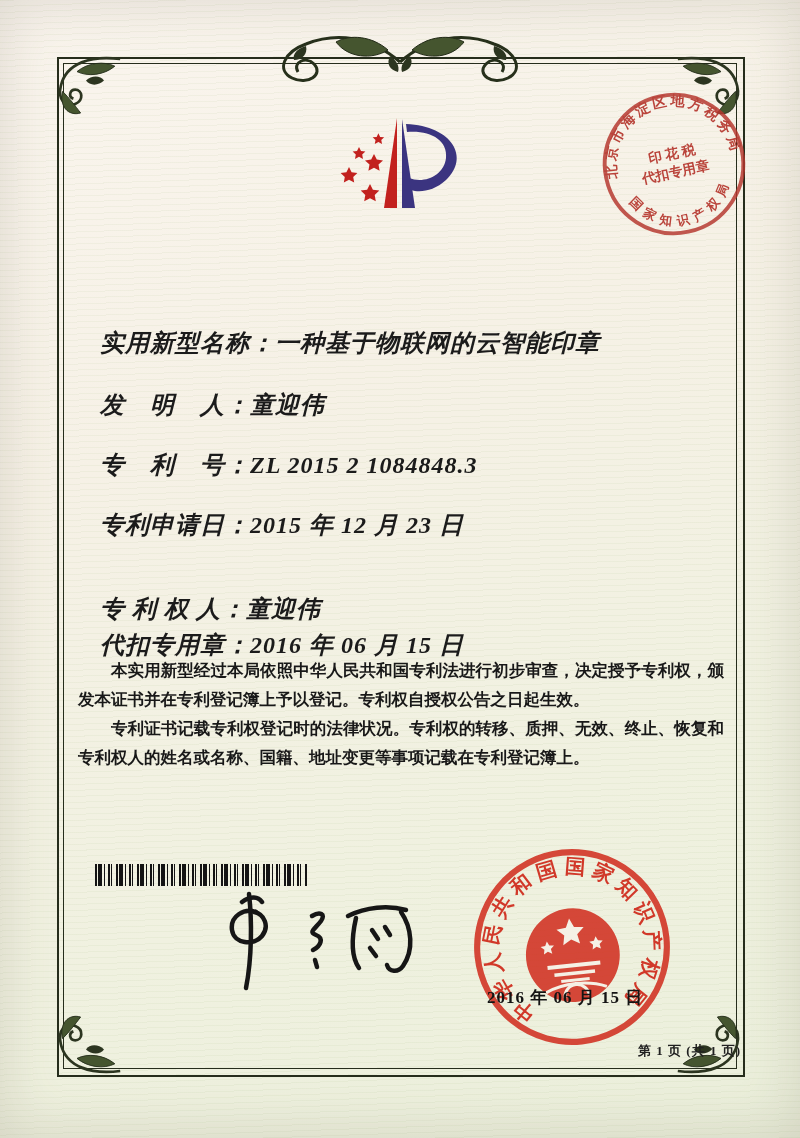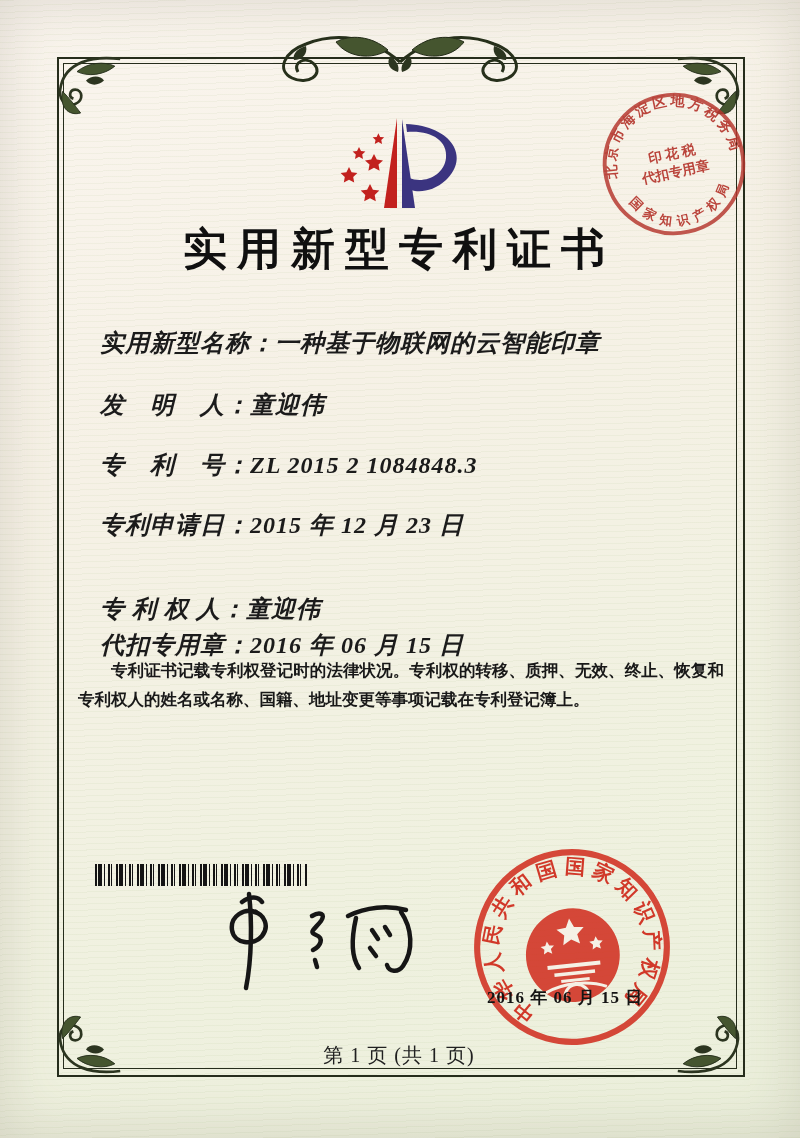--- a/index.html
+++ b/index.html
@@ -72,22 +72,22 @@
   .signature{position:absolute;left:212px;top:886px;width:215px;height:112px;}
   .main-seal{
     position:absolute;left:470px;top:845px;width:204px;height:204px;
     transform:rotate(-6deg);opacity:0.95;
   }
   .seal-date{
     position:absolute;left:487px;top:986px;width:190px;
     font-size:17px;font-weight:700;color:#141414;letter-spacing:1px;z-index:5;
   }
   .page-footer{
-    position:absolute;left:57px;top:1042px;width:684px;text-align:center;
-    font-size:20px;color:#202020;font-weight:400;letter-spacing:1px;
+    position:absolute;left:57px;top:1042px;width:684px;text-align:right;
+    font-size:13px;color:#202020;font-weight:700;letter-spacing:1px;
   }
 </style>
 </head>
 <body>
 
 <div class="page">
 
   <div class="frame-outer"></div>
   <div class="frame-inner"></div>
 
@@ -157,32 +157,32 @@
     <text font-size="14.5" fill="#b5362d" font-weight="700" letter-spacing="3">
       <textPath href="#taxTopArc" startOffset="50%" text-anchor="middle">北京市海淀区地方税务局</textPath>
     </text>
     <text font-size="13" fill="#b5362d" font-weight="700" letter-spacing="6">
       <textPath href="#taxBottomArc" startOffset="50%" text-anchor="middle">国家知识产权局</textPath>
     </text>
     <text x="80" y="74" text-anchor="middle" font-size="14" font-weight="700" fill="#b5362d">印 花 税</text>
     <text x="80" y="93" text-anchor="middle" font-size="14" font-weight="700" fill="#b5362d">代扣专用章</text>
   </svg>
 
-  <h1 class="title">实用新型专利证书</h1>
 
   <div class="fields">
     <div class="field-row"><span class="field-label">实用新型名称：</span><span class="field-value">一种基于物联网的云智能印章</span></div>
     <div class="field-row"><span class="field-label">发　明　人：</span><span class="field-value">童迎伟</span></div>
     <div class="field-row"><span class="field-label">专　利　号：</span><span class="field-value">ZL 2015 2 1084848.3</span></div>
     <div class="field-row"><span class="field-label">专利申请日：</span><span class="field-value">2015 年 12 月 23 日</span></div>
     <div class="field-row"><span class="field-label">专 利 权 人：</span><span class="field-value">童迎伟</span></div>
     <div class="field-row"><span class="field-label">代扣专用章：</span><span class="field-value">2016 年 06 月 15 日</span></div>
   </div>
 
   <div class="body-text">
+    <p>本实用新型经过本局依照中华人民共和国专利法进行初步审查，决定授予专利权，颁发本证书并在专利登记簿上予以登记。专利权自授权公告之日起生效。</p>
     <p>专利证书记载专利权登记时的法律状况。专利权的转移、质押、无效、终止、恢复和专利权人的姓名或名称、国籍、地址变更等事项记载在专利登记簿上。</p>
   </div>
 
   <div class="barcode"></div>
 
 
   <svg class="signature" viewBox="0 0 215 112">
     <g fill="none" stroke="#161616" stroke-width="4.5" stroke-linecap="round" stroke-linejoin="round">
       <path d="M30,16 C38,10 46,10 50,16"></path>
       <path d="M44,26 C32,22 18,30 20,44 C22,58 42,60 50,50 C58,40 52,28 42,26"></path>

